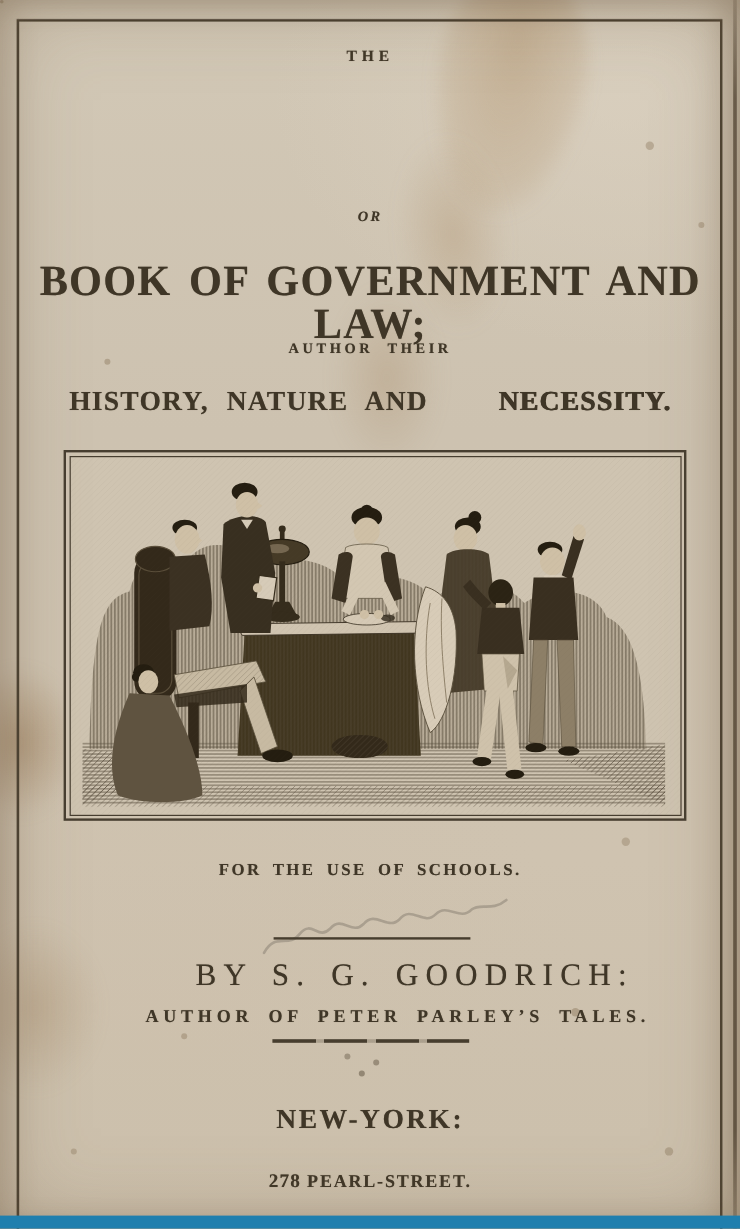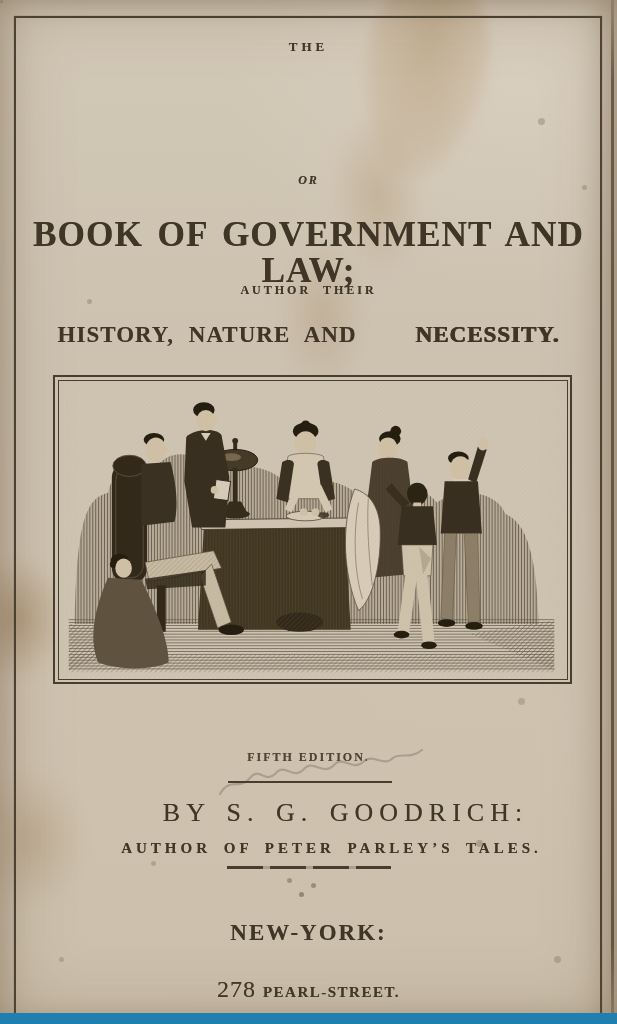--- a/index.html
+++ b/index.html
@@ -60,21 +60,21 @@
   .l-qual{top:323px;font-size:23px;font-weight:700;letter-spacing:1px;word-spacing:8px;}
   .l-qual .emph{text-shadow:.8px 0 0 currentColor, 0 0 .6px rgba(63,54,39,.6);margin-left:44px;}
   .l-use{top:719px;font-size:14px;font-weight:700;letter-spacing:2px;word-spacing:4px;}
   .l-edition{top:751px;font-size:12px;font-weight:700;letter-spacing:2px;color:#514634;}
   .l-byline{top:800px;font-size:26px;font-weight:400;letter-spacing:6px;word-spacing:4px;padding-left:37px;}
   .l-author{top:841px;font-size:15px;font-weight:700;letter-spacing:4px;word-spacing:5px;padding-left:23px;}
   .l-city{top:921px;font-size:23px;font-weight:700;letter-spacing:2px;}
   .l-publisher{top:948px;font-size:23px;font-weight:700;letter-spacing:1px;word-spacing:3px;}
   .l-publisher .emph{text-shadow:1.2px 0 0 currentColor, -.6px 0 0 currentColor;}
   .l-address{top:977px;font-size:15px;font-weight:700;letter-spacing:1.5px;}
-  .l-address .num{font-size:24px;font-weight:400;letter-spacing:1px;}
+  .l-address .num{font-size:16px;font-weight:700;letter-spacing:1px;}
   
   .rule1{position:absolute;top:781px;left:228px;width:164px;height:2px;background:#463d2e;}
   .rule2{position:absolute;top:866px;left:227px;width:164px;height:2.5px;
     background:repeating-linear-gradient(90deg,#463d2e 0 36px, rgba(70,61,46,.25) 36px 43px);}
   
   .scribble{position:absolute;left:215px;top:746px;width:212px;height:58px;opacity:.55;filter:blur(.4px);}
   
   .engraving{position:absolute;left:53px;top:375px;width:519px;height:309px;
     border:2px solid #473e30;padding:2.5px;box-sizing:border-box;background:#cfc4b1;}
   .engraving-inner{width:100%;height:100%;border:1.2px solid #473e30;box-sizing:border-box;overflow:hidden;}
@@ -226,21 +226,21 @@
         </g>
 
         <ellipse cx="246" cy="250" rx="24" ry="10" fill="#33291a"></ellipse>
         <ellipse cx="246" cy="250" rx="24" ry="10" fill="url(#dh)" opacity=".4"></ellipse>
 
         <rect x="0" y="0" width="519" height="309" fill="url(#dh)" opacity=".05"></rect>
       </svg>
     </div>
   </figure>
 
-  <div class="line l-edition">FIFTH EDITION.</div>
+  <div class="line l-use">FOR THE USE OF SCHOOLS.</div>
 
   <svg class="scribble" viewBox="0 0 212 58">
     <path d="M5,48 C15,30 25,45 35,32 C45,20 50,38 60,28 C70,16 78,34 88,24 C98,12 108,30 118,20 C128,8 138,26 148,16 C158,6 168,22 178,12 C185,6 195,14 207,4" fill="none" stroke="#8d8476" stroke-width="2.2" stroke-linecap="round"></path>
   </svg>
   <div class="rule1"></div>
 
   <div class="line l-byline">BY S. G. GOODRICH:</div>
   <div class="line l-author">AUTHOR OF PETER PARLEY’S TALES.</div>
   <div class="rule2"></div>
 

